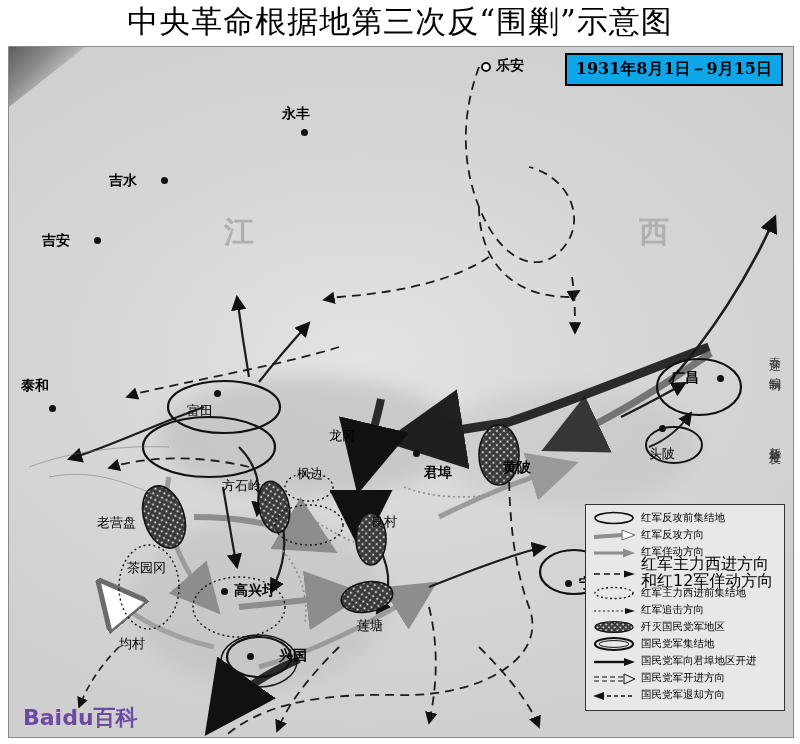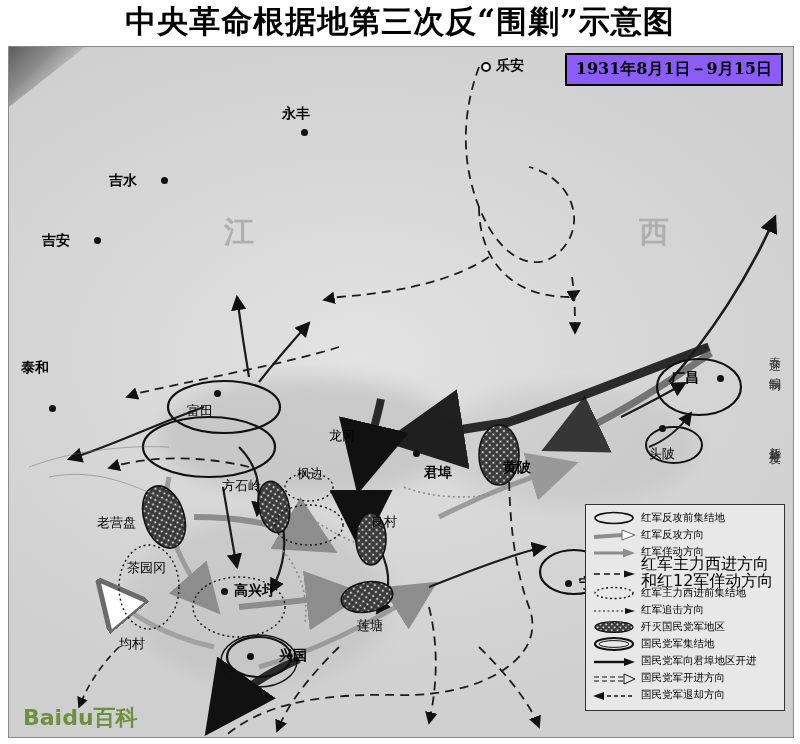--- a/index.html
+++ b/index.html
@@ -12,21 +12,21 @@
   }
   #root{position:relative;width:800px;height:744px;}
 
   
   .title-bar{
     position:absolute;left:0;top:0;width:800px;height:44px;
     display:flex;align-items:center;justify-content:center;
   }
   .title-text{
     font-family:"DejaVu Serif","Liberation Serif",serif;
-    font-weight:bold;font-size:31px;letter-spacing:1px;color:#000;
+    font-weight:normal;font-size:31px;letter-spacing:1px;color:#000;
     white-space:nowrap;
   }
 
   
   .map-frame{
     position:absolute;left:8px;top:46px;width:784px;height:690px;
     background:#d9d9d9;
     border:1px solid #8a8a8a;
     overflow:hidden;
   }
@@ -40,21 +40,21 @@
   
   .curl{
     position:absolute;left:0;top:0;width:76px;height:60px;
     background:linear-gradient(135deg,#5c5c5c 0%,#8e8e8e 35%,#d5d5d5 70%,#ffffff 100%);
     clip-path:polygon(0 0,100% 0,0 100%);
   }
 
   
   .date-box{
     position:absolute;right:10px;top:6px;
-    background:#8b5cf6;border:2px solid #000;
+    background:#0ea5e9;border:2px solid #000;
     padding:4px 9px;font-size:16px;font-weight:bold;color:#000;
     font-family:"DejaVu Serif","Liberation Serif",serif;
     letter-spacing:0px;white-space:nowrap;
   }
 
   
   .province{
     position:absolute;color:#b0b0b0;font-weight:bold;
     font-family:"DejaVu Serif","Liberation Serif",serif;
     font-size:30px;letter-spacing:2px;pointer-events:none;
@@ -83,21 +83,21 @@
   
   .credit{
     position:absolute;writing-mode:vertical-rl;text-orientation:upright;
     font-size:12px;color:#333;letter-spacing:2px;
     font-family:"DejaVu Sans","Liberation Sans",sans-serif;
   }
 
   
   .watermark{
     position:absolute;left:14px;bottom:4px;
-    font-size:22px;font-weight:bold;color:#4d7c0f;opacity:.75;
+    font-size:22px;font-weight:bold;color:#4c1d95;opacity:.75;
     font-family:"DejaVu Sans","Liberation Sans",sans-serif;
     margin-top:28px;
   }
   svg{position:absolute;left:0;top:0;overflow:visible;}
 </style>
 </head>
 <body>
 
 <div id="root">
 
@@ -212,21 +212,21 @@
 
     <div class="city" style="left:273px;top:58px;">永丰</div>
     <div class="dot" style="left:292px;top:82px;"></div>
 
     <div class="city" style="left:100px;top:125px;text-align:center;">吉水</div>
     <div class="dot" style="left:152px;top:130px;"></div>
 
     <div class="city" style="left:33px;top:185px;">吉安</div>
     <div class="dot" style="left:85px;top:190px;"></div>
 
-    <div class="city" style="left:12px;top:312px;">泰和</div>
+    <div class="city" style="left:12px;top:330px;">泰和</div>
     <div class="dot" style="left:40px;top:358px;"></div>
 
     <div class="city" style="left:662px;top:322px;">广昌</div>
     <div class="dot" style="left:708px;top:328px;"></div>
 
     <div class="city small" style="left:640px;top:398px;">头陂</div>
     <div class="dot" style="left:650px;top:378px;"></div>
 
     <div class="city small" style="left:178px;top:355px;">富田</div>
     <div class="dot" style="left:205px;top:343px;"></div>

